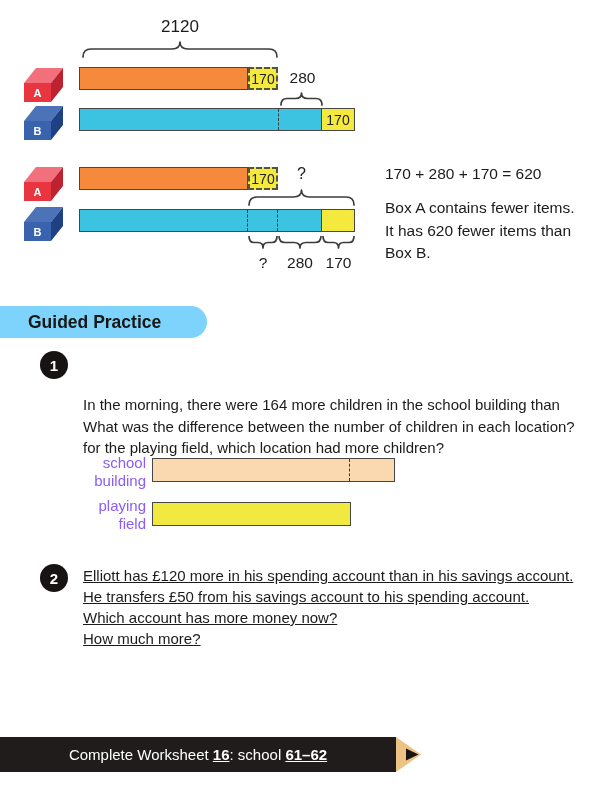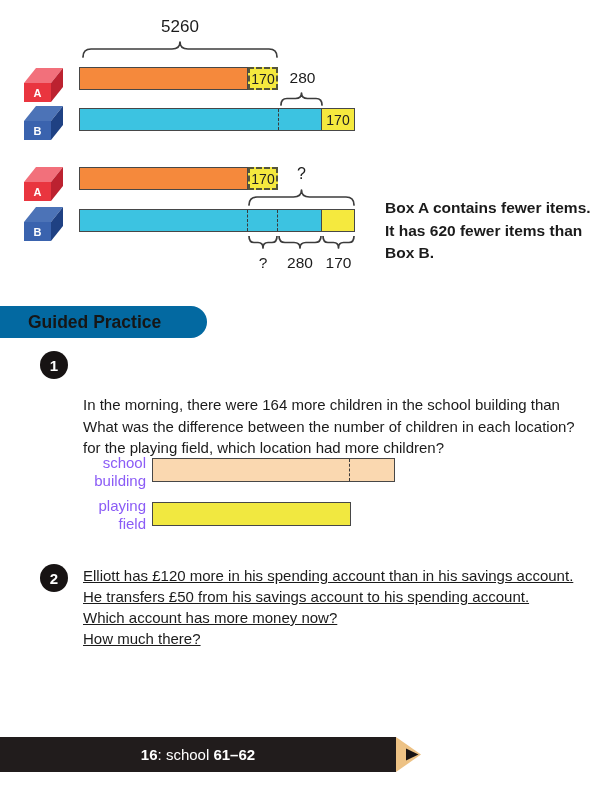--- a/index.html
+++ b/index.html
@@ -15,34 +15,34 @@
   .bar-peach{background:#FAD8B0;}
   .bar-yellowfill{background:#F1E840;}
   .valbox{position:absolute;box-sizing:border-box;background:#F5E93E;display:flex;align-items:center;justify-content:center;font-size:14px;color:#222;}
   .valbox.dashed{border:2px dashed #55553a;}
   .seg-yellow{position:absolute;top:0;bottom:0;box-sizing:border-box;background:#F5E93E;border-left:1.6px solid #474747;display:flex;align-items:center;justify-content:center;font-size:14px;color:#222;}
   .dashline{position:absolute;top:0;bottom:0;width:0;border-left:1.6px dashed #3a3a3a;}
   .brace{position:absolute;}
   .brace path{fill:none;stroke:#3c3c3c;stroke-width:1.7;stroke-linecap:round;stroke-linejoin:round;}
   .badge{position:absolute;width:28px;height:28px;border-radius:50%;background:#171313;color:#ffffff;font-weight:bold;font-size:15px;display:flex;align-items:center;justify-content:center;}
   .plines{position:absolute;font-size:15px;line-height:21.5px;white-space:nowrap;}
-  .gp-banner{position:absolute;left:0;top:306px;width:207px;height:32px;background:#0369a1;border-radius:0 16px 16px 0;}
+  .gp-banner{position:absolute;left:0;top:306px;width:207px;height:32px;background:#7dd3fc;border-radius:0 16px 16px 0;}
   .gp-banner .gp-title{display:block;padding-left:28px;line-height:32px;font-size:17.5px;font-weight:bold;color:#161616;white-space:nowrap;}
   .model-label{position:absolute;width:76px;text-align:right;font-size:15px;line-height:17.5px;color:#8b5cf6;}
   .footer-banner{position:absolute;left:0;top:737px;width:396px;height:35px;background:#211C1C;display:flex;align-items:center;justify-content:center;color:#ffffff;font-size:15px;white-space:pre;}
-  .footer-banner .b{font-weight:bold;}
+  .footer-banner .b{font-weight:bold;text-decoration:underline;}
   .cube{position:absolute;}
   .cube text{font-size:11px;font-weight:bold;fill:#ffffff;text-anchor:middle;font-family:"Liberation Sans","DejaVu Sans",sans-serif;}
 </style>
 </head>
 <body>
 
 <div class="page">
 
-  <div class="t num ctr" style="left:82px;top:17px;width:196px;">5260</div>
+  <div class="t num ctr" style="left:82px;top:17px;width:196px;">2120</div>
 
   <svg class="brace" style="left:82px;top:41px;" width="196" height="17" viewBox="0 0 196 17">
     <path d="M1,16 Q1,8 9,8 L90,8 Q98,8 98,1 Q98,8 106,8 L187,8 Q195,8 195,16"></path>
   </svg>
 
   <svg class="cube" style="left:24px;top:66px;" width="40" height="36" viewBox="0 0 40 36">
     <polygon points="0,17 12,2 39,2 27,17" fill="#F2707B"></polygon>
     <polygon points="27,17 39,2 39,21 27,36" fill="#BC2230"></polygon>
     <polygon points="0,17 27,17 27,36 0,36" fill="#E9353F"></polygon>
     <text x="13.5" y="31">A</text>
@@ -103,21 +103,22 @@
     <path d="M1,0 Q1,6.5 7,6.5 L16,6.5 Q22,6.5 22,12 Q22,6.5 28,6.5 L37,6.5 Q43,6.5 43,0"></path>
   </svg>
   <svg class="brace" style="left:322px;top:236px;" width="33" height="14" viewBox="0 0 33 14">
     <path d="M1,0 Q1,6.5 6,6.5 L11.5,6.5 Q16.5,6.5 16.5,12 Q16.5,6.5 21.5,6.5 L27,6.5 Q32,6.5 32,0"></path>
   </svg>
 
   <div class="t ctr" style="left:248px;top:254px;width:30px;font-size:15.5px;">?</div>
   <div class="t ctr" style="left:278px;top:254px;width:44px;font-size:15.5px;">280</div>
   <div class="t ctr" style="left:322px;top:254px;width:33px;font-size:15.5px;">170</div>
 
-  <div class="plines" style="left:385px;top:197px;line-height:22.5px;font-size:15.5px;font-weight:bold;">
+  <div class="t" style="left:385px;top:165px;font-size:15.5px;">170 + 280 + 170 = 620</div>
+  <div class="plines" style="left:385px;top:197px;line-height:22.5px;font-size:15.5px;">
     <div>Box A contains fewer items.</div>
     <div>It has 620 fewer items than</div>
     <div>Box B.</div>
   </div>
 
   <div class="gp-banner">
     <span class="gp-title">Guided Practice</span>
   </div>
 
   <div class="badge" style="left:40px;top:351px;">
@@ -143,23 +144,23 @@
   </div>
   <div class="bar bar-yellowfill" style="left:152px;top:502px;width:199px;height:24px;"></div>
 
   <div class="badge" style="left:40px;top:564px;">
     <span>2</span>
   </div>
   <div class="plines" style="left:83px;top:565px;line-height:21px;text-decoration:underline;">
     <div>Elliott has £120 more in his spending account than in his savings account.</div>
     <div>He transfers £50 from his savings account to his spending account.</div>
     <div>Which account has more money now?</div>
-    <div>How much there?</div>
+    <div>How much more?</div>
   </div>
 
-  <div class="footer-banner"><span class="b">16</span><span>: school </span><span class="b">61–62</span></div>
+  <div class="footer-banner"><span>Complete Worksheet </span><span class="b">16</span><span>: school </span><span class="b">61–62</span></div>
 
   <svg class="abs" style="left:396px;top:735px;" width="34" height="39" viewBox="0 0 34 39">
     <polygon points="0,2 0,37 25,19.5" fill="#EDC285"></polygon>
     <polygon points="10,13.5 10,25.5 22.5,19.5" fill="#191414"></polygon>
   </svg>
 
 </div>
 
 </body></html>

